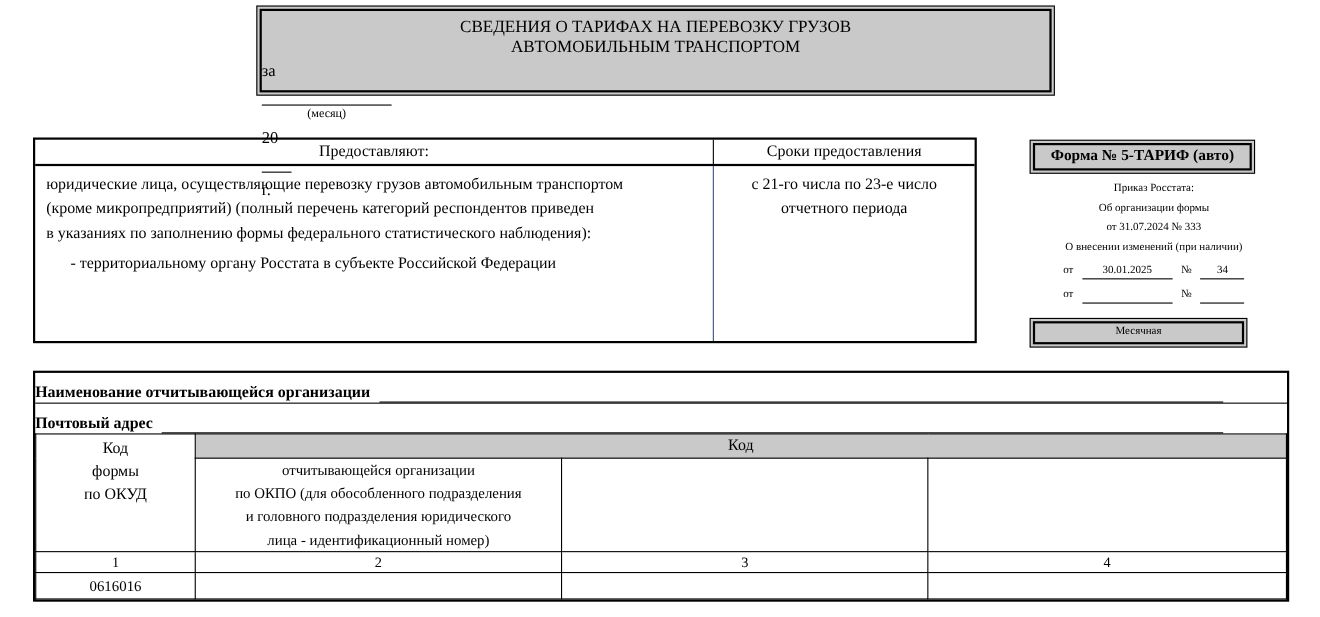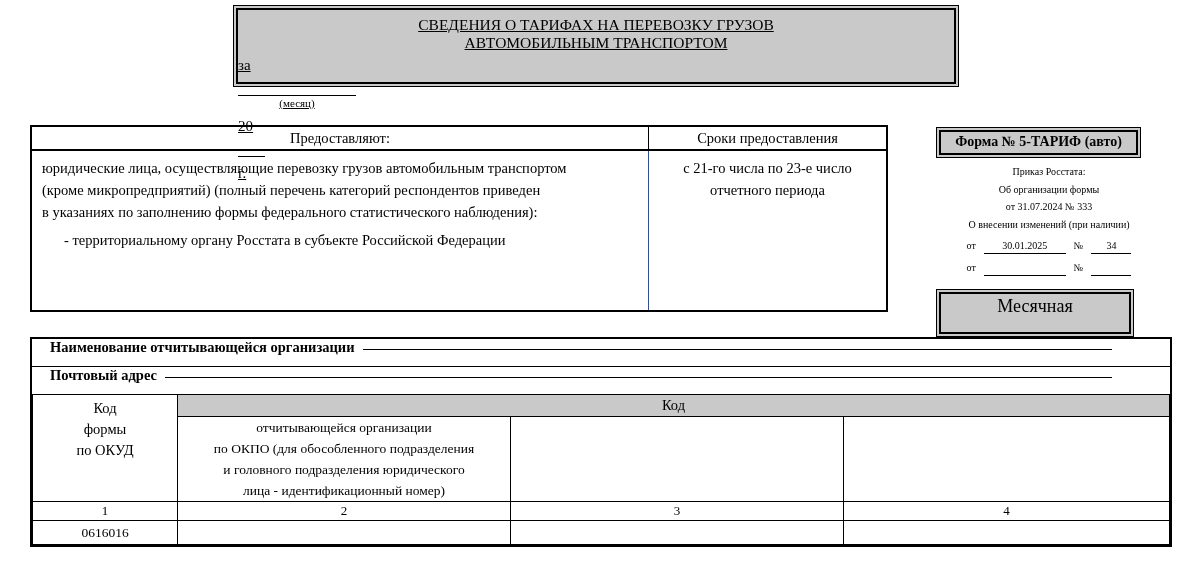--- a/index.html
+++ b/index.html
@@ -12,21 +12,21 @@
     color: #000;
     font-family: "Liberation Serif", "DejaVu Serif", serif;
     overflow: hidden;
   }
 
   
   .dbox { border: 1px solid #000; background: #c9c9c9; padding: 2px; }
   .dbox-inner { border: 2px solid #000; background: #c9c9c9; width: 100%; height: 100%; }
 
   
-  #title-box { position: absolute; left: 233px; top: 5px; width: 726px; height: 82px; text-decoration: underline; }
+  #title-box { position: absolute; left: 233px; top: 5px; width: 726px; height: 82px; }
   #title-box .dbox-inner { text-align: center; font-size: 15.5px; line-height: 18px; padding-top: 6px; }
   .period-line { margin-top: 4px; display: flex; justify-content: center; align-items: flex-start; gap: 7px; font-size: 15px; flex-direction: column; }
   .blank-col { display: flex; flex-direction: column; align-items: center; }
   .blank { border-bottom: 1px solid #000; height: 15px; }
   .blank.long { width: 118px; }
   .blank.short { width: 27px; }
   .month-hint { font-size: 11px; line-height: 13px; margin-top: 1px; }
 
   
   #main-table {
@@ -44,25 +44,25 @@
 
   
   #form-box { position: absolute; left: 936px; top: 127px; width: 205px; }
   #form-box .dbox-inner { text-align: center; font-weight: bold; font-size: 14px; padding: 2px 2px 3px; }
   #order-block { position: absolute; left: 898px; top: 163px; width: 302px; text-align: center; font-size: 10px; line-height: 17.5px; }
   .amend-row { display: flex; justify-content: center; align-items: flex-start; gap: 8px; margin-top: 4px; }
   .fill-field { border-bottom: 1px solid #000; height: 17px; text-align: center; }
   .fill-field.date { width: 82px; text-align: center; }
   .fill-field.num { width: 40px; }
   #periodicity-box { position: absolute; left: 936px; top: 289px; width: 198px; }
-  #periodicity-box .dbox-inner { text-align: center; font-size: 18px; padding: 2px 2px 15px; }
+  #periodicity-box .dbox-inner { text-align: center; font-size: 10px; padding: 2px 2px 4px; }
 
   
   #org-section { position: absolute; left: 30px; top: 337px; width: 1142px; border: 2px solid #000; background: #fff; }
-  .org-row { display: flex; align-items: flex-start; padding-left: 18px; font-weight: bold; font-size: 14.5px; }
+  .org-row { display: flex; align-items: flex-end; padding-left: 0; font-weight: bold; font-size: 14.5px; }
   .org-row.first { height: 28px; border-bottom: 1px solid #000; }
   .org-row.second { height: 27px; }
   .fill-line { flex: 1; height: 11px; border-bottom: 1px solid #000; margin-left: 8px; margin-right: 58px; }
 
   #codes-table { width: 100%; border-collapse: collapse; table-layout: fixed; }
   #codes-table td { border: 1px solid #000; }
   td.okud-cell { background: #fff; text-align: center; vertical-align: top; padding-top: 3px; line-height: 21px; font-size: 14.5px; white-space: pre-line; }
   td.kod-band { background: #c9c9c9; border: 2px solid #000; text-align: center; height: 22px; font-size: 14.5px; }
   td.okpo-cell { text-align: center; vertical-align: middle; white-space: pre-line; font-size: 13.5px; line-height: 21px; height: 84px; }
   tr.nums td { height: 19px; text-align: center; font-size: 13px; }

